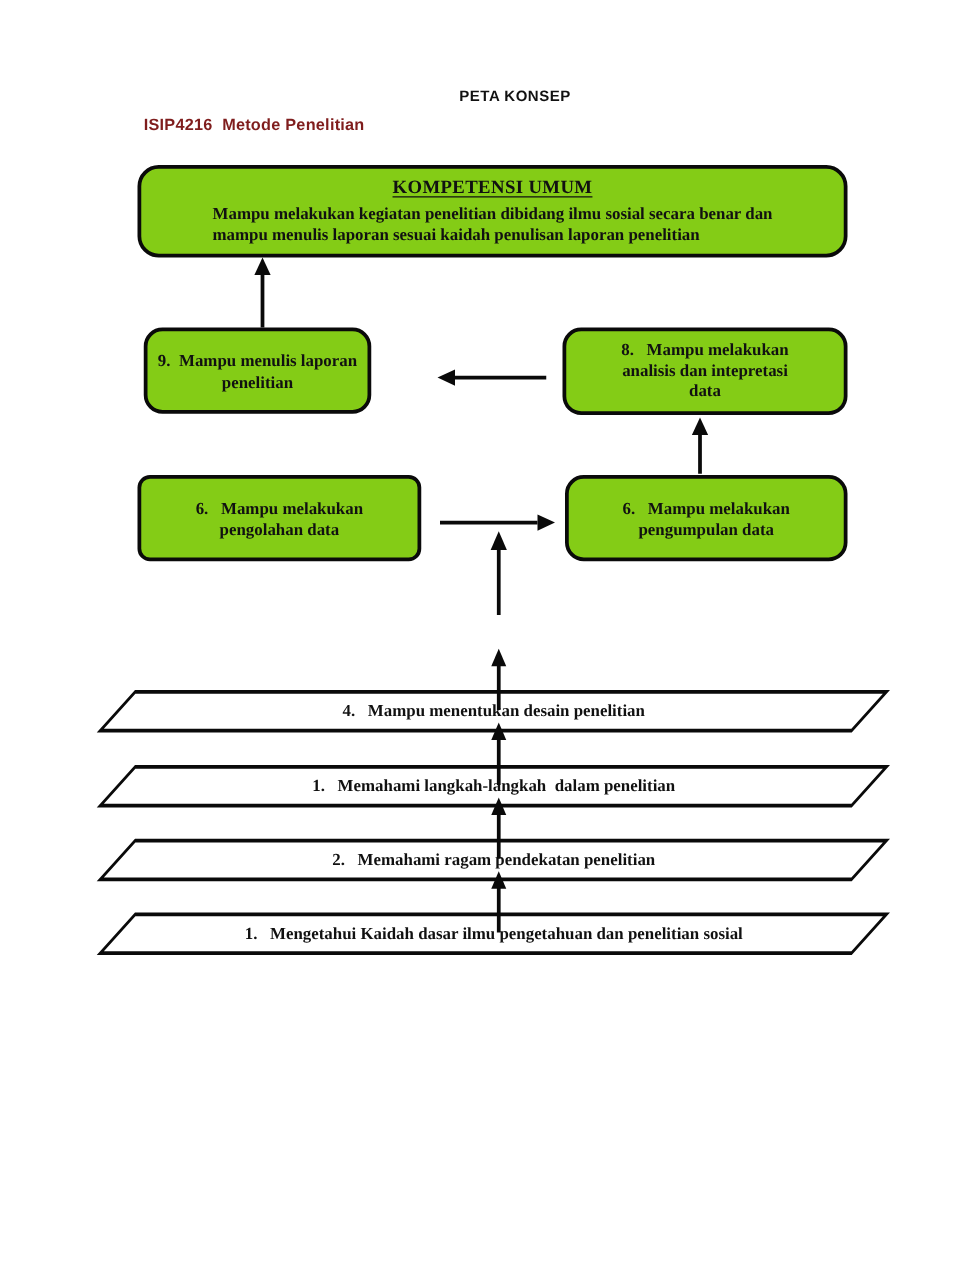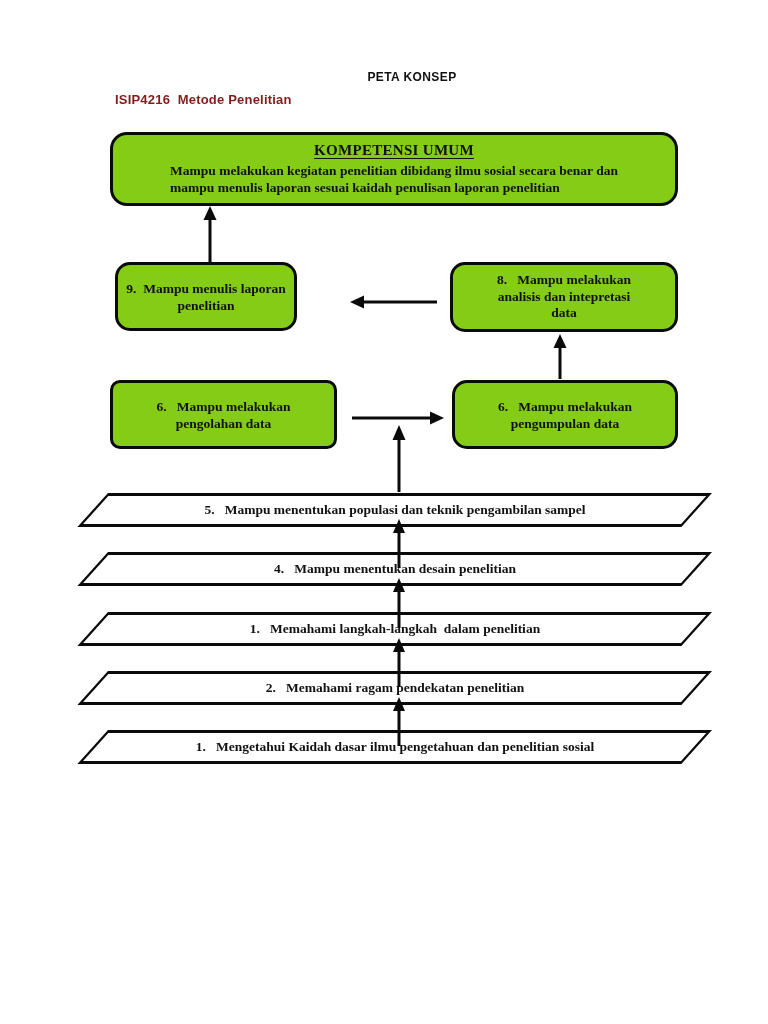--- a/index.html
+++ b/index.html
@@ -112,24 +112,20 @@
   <div class="abs round-box node box9 pre">9.  Mampu menulis laporan
 penelitian</div>
   <div class="abs round-box node box8 pre">8.   Mampu melakukan
 analisis dan intepretasi
 data</div>
   <div class="abs round-box node box6 pre">6.   Mampu melakukan
 pengolahan data</div>
   <div class="abs round-box node box7 pre">6.   Mampu melakukan
 pengumpulan data</div>
 
-  <div class="abs para p5">
-    <div class="para-shape"></div>
-    <div class="para-label pre">5.   Mampu menentukan populasi dan teknik pengambilan sampel</div>
-  </div>
   <div class="abs para p4">
     <div class="para-shape"></div>
     <div class="para-label pre">4.   Mampu menentukan desain penelitian</div>
   </div>
   <div class="abs para p3">
     <div class="para-shape"></div>
     <div class="para-label pre">1.   Memahami langkah-langkah  dalam penelitian</div>
   </div>
   <div class="abs para p2">
     <div class="para-shape"></div>

